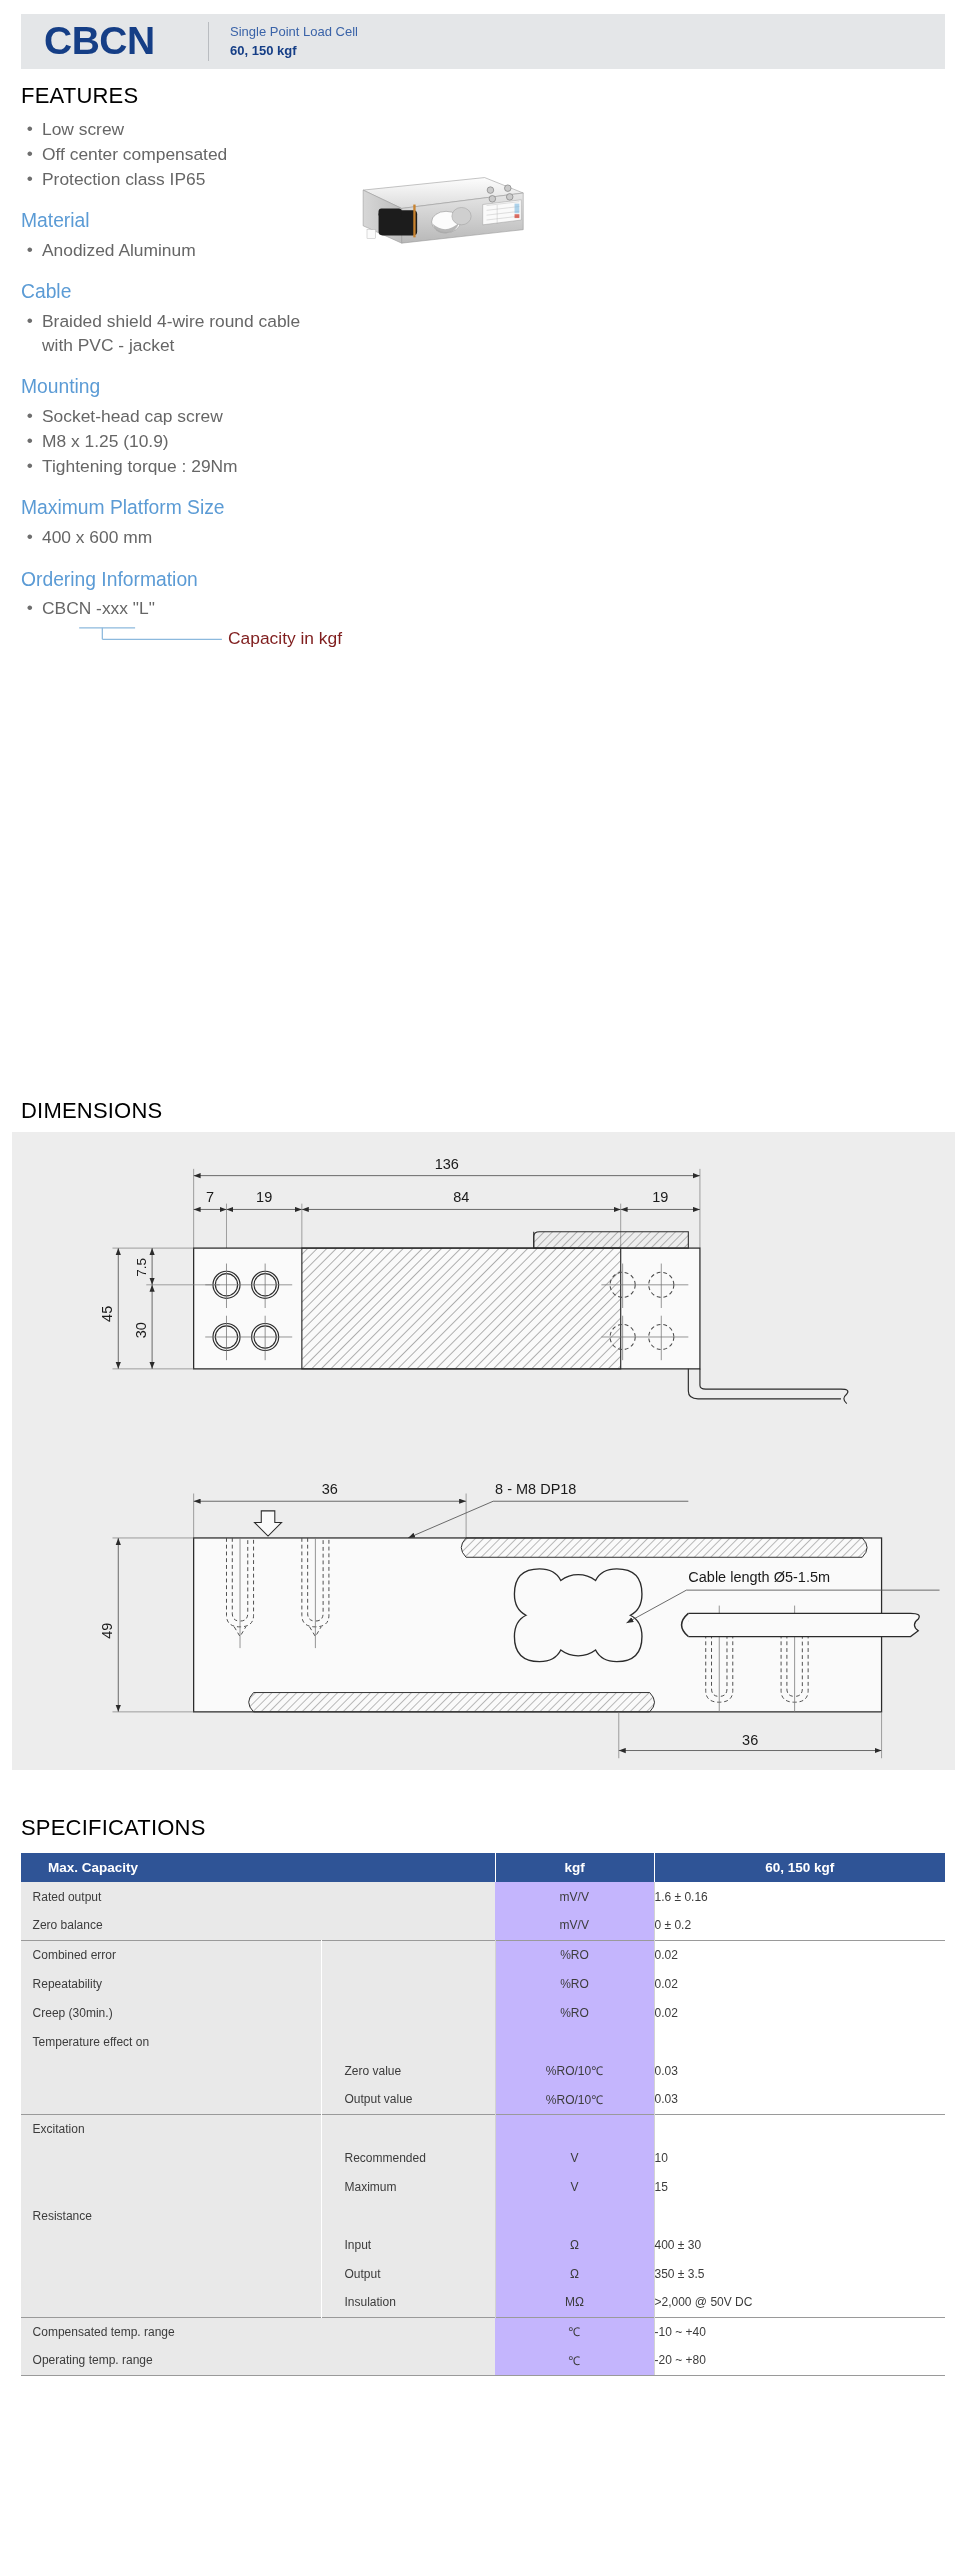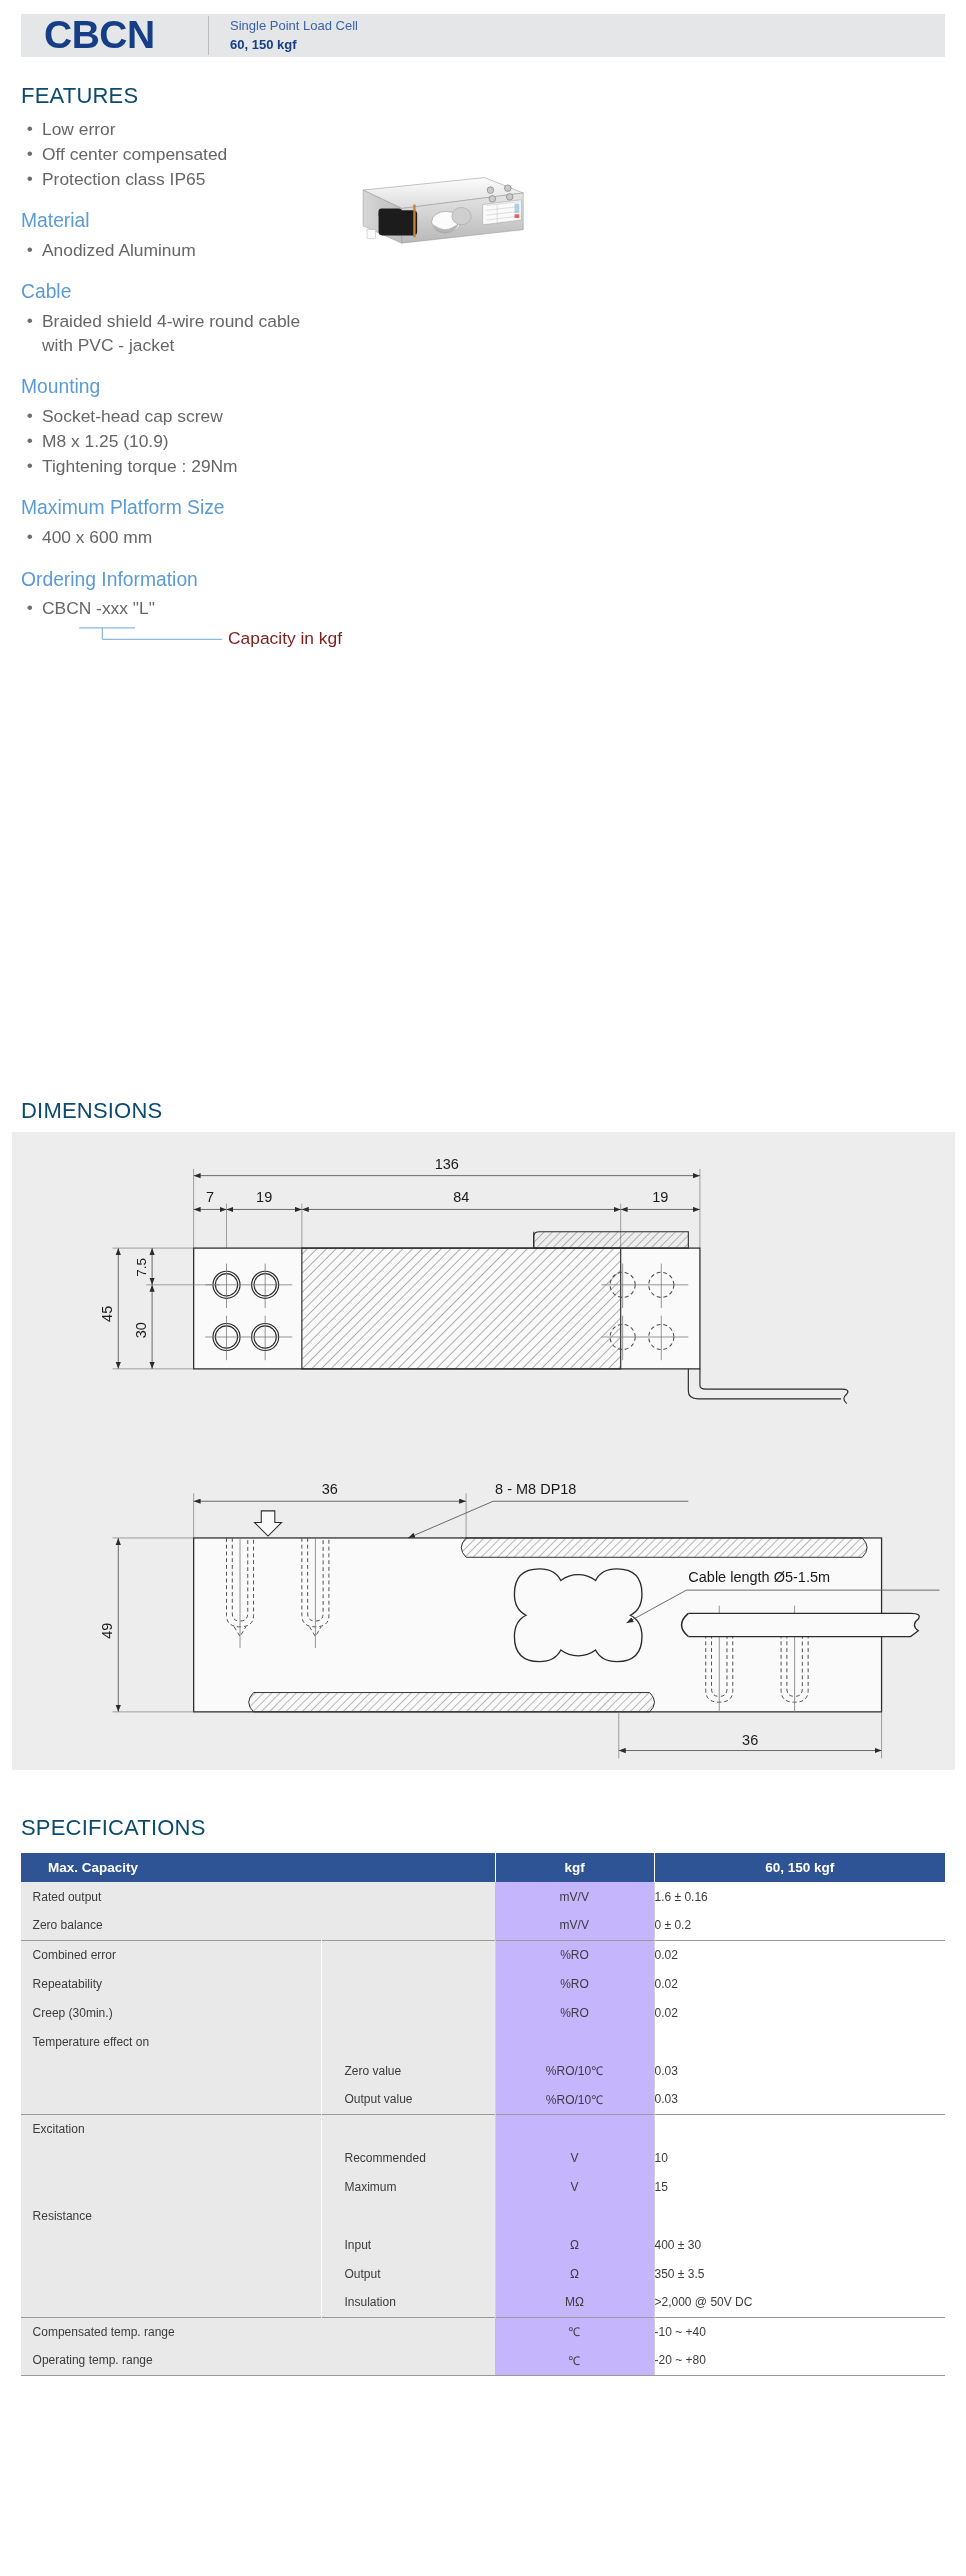--- a/index.html
+++ b/index.html
@@ -9,40 +9,40 @@
     background:#ffffff;
     font-family:"Liberation Sans", sans-serif;
     color:#5a5a5a;
     position:relative;
     overflow:hidden;
   }
 
   
   .header {
     position:absolute; left:21px; top:13.5px;
-    width:924px; height:43px;
+    width:924px; height:55px;
     background:#e4e6e8;
     display:flex; align-items:center;
   }
   .header-title {
     font-size:39px; font-weight:bold; color:#153e86;
     letter-spacing:-0.5px; margin-left:23px; width:164px;
   }
   .header-divider {
     width:1px; height:39px; background:#b9bcc0; margin-right:21px;
   }
   .header-texts { display:flex; flex-direction:column; justify-content:center; gap:4px;}
   .header-sub { font-size:13px; color:#3a63a8; }
   .header-cap { font-size:13px; color:#153e86; font-weight:bold; }
 
   
   .content { position:absolute; left:21px; top:83px; width:580px; }
 
   h2.section-main {
-    font-size:22px; color:#0c4a6e; font-weight:normal;
+    font-size:22px; color:#000000; font-weight:normal;
     margin:0 0 7.7px 0; letter-spacing:0.2px;
   }
   h3.section-sub {
     font-size:19.3px; color:#5b9bd5; font-weight:normal;
     margin:19.3px 0 5.8px 0;
   }
   ul.bullets { list-style:none; margin:0; padding:0; }
   ul.bullets li {
     font-size:17.4px; color:#666666; line-height:1.38;
     position:relative; padding-left:21px; margin:1px 0;
@@ -172,21 +172,21 @@
   </g>
 
   <rect x="28" y="66" width="9" height="9" fill="#fbfbfb" stroke="#a5a5a5" stroke-width="0.4"></rect>
 </svg>
 </div>
 
 <div class="content">
 
   <h2 class="section-main">FEATURES</h2>
   <ul class="bullets">
-    <li>Low error</li>
+    <li>Low screw</li>
     <li>Off center compensated</li>
     <li>Protection class IP65</li>
   </ul>
 
   <h3 class="section-sub">Material</h3>
   <ul class="bullets">
     <li>Anodized Aluminum</li>
   </ul>
 
   <h3 class="section-sub">Cable</h3>

